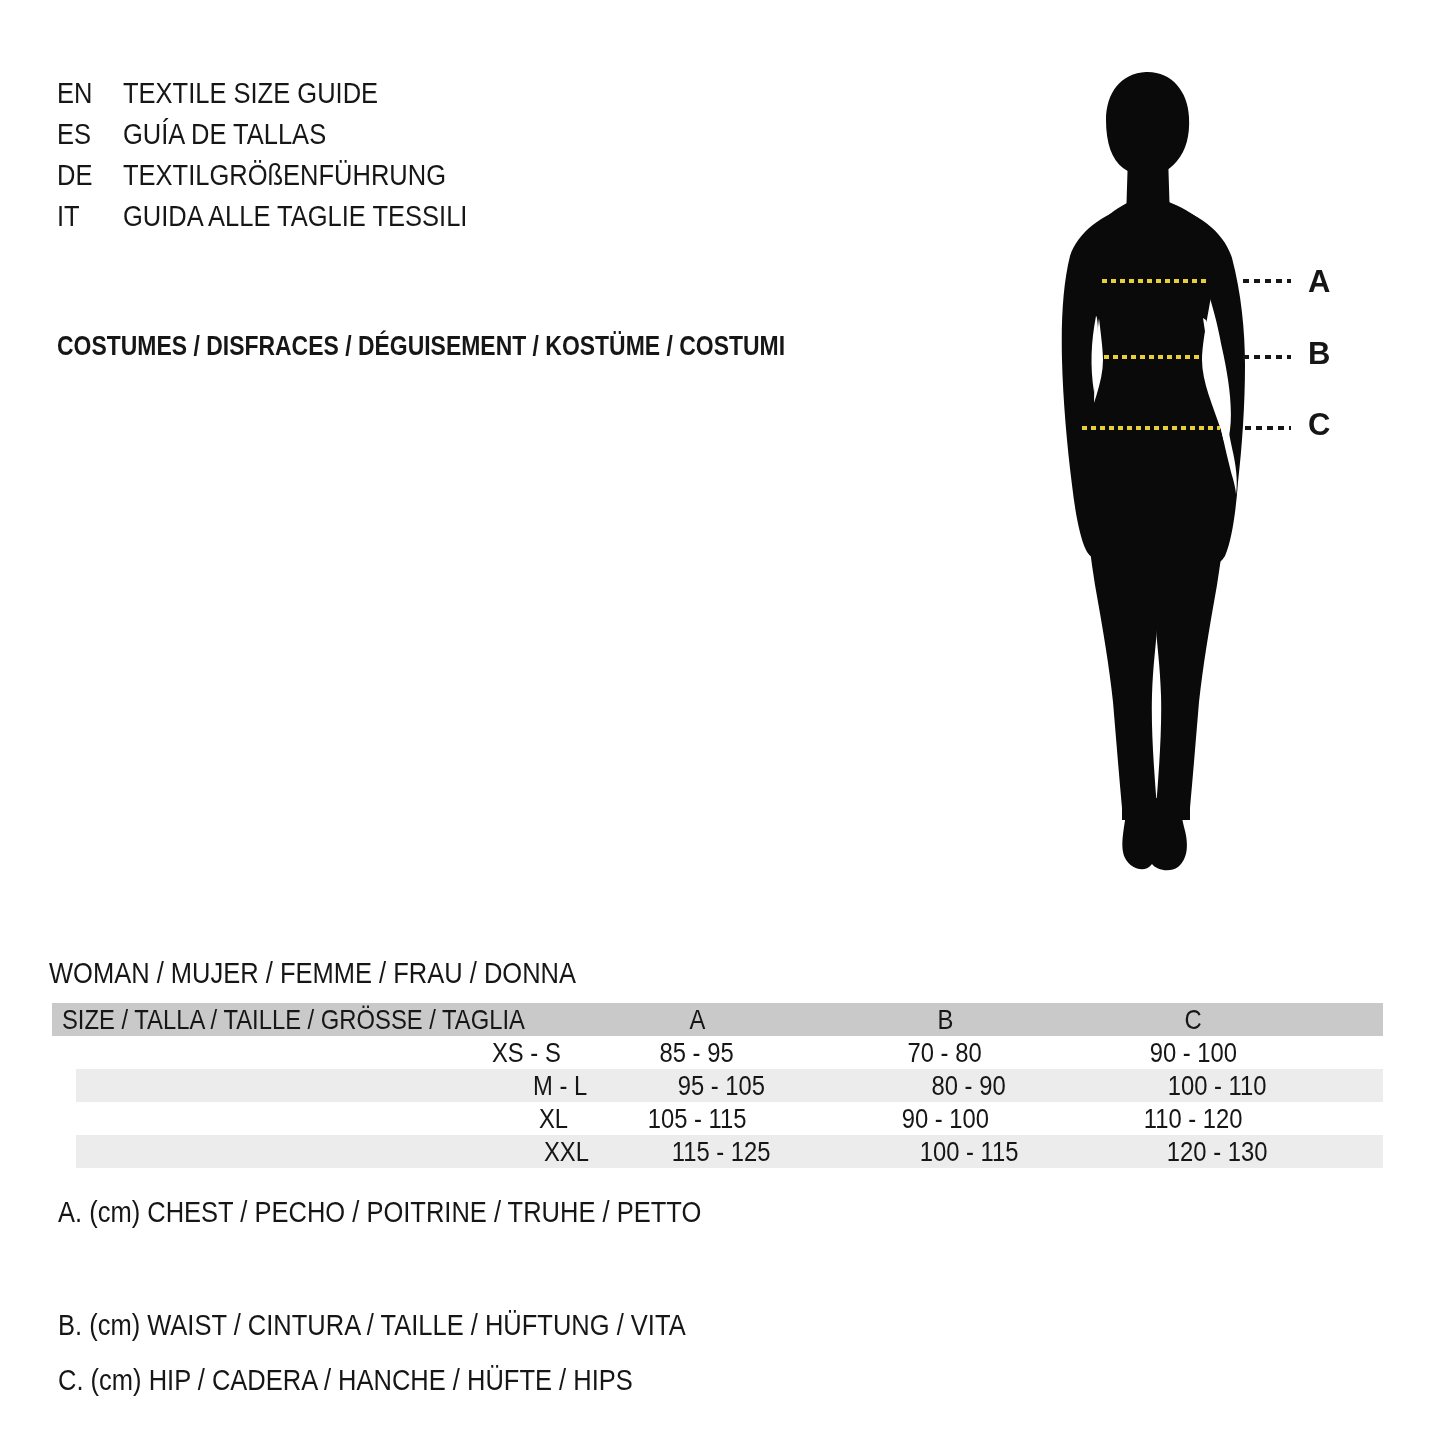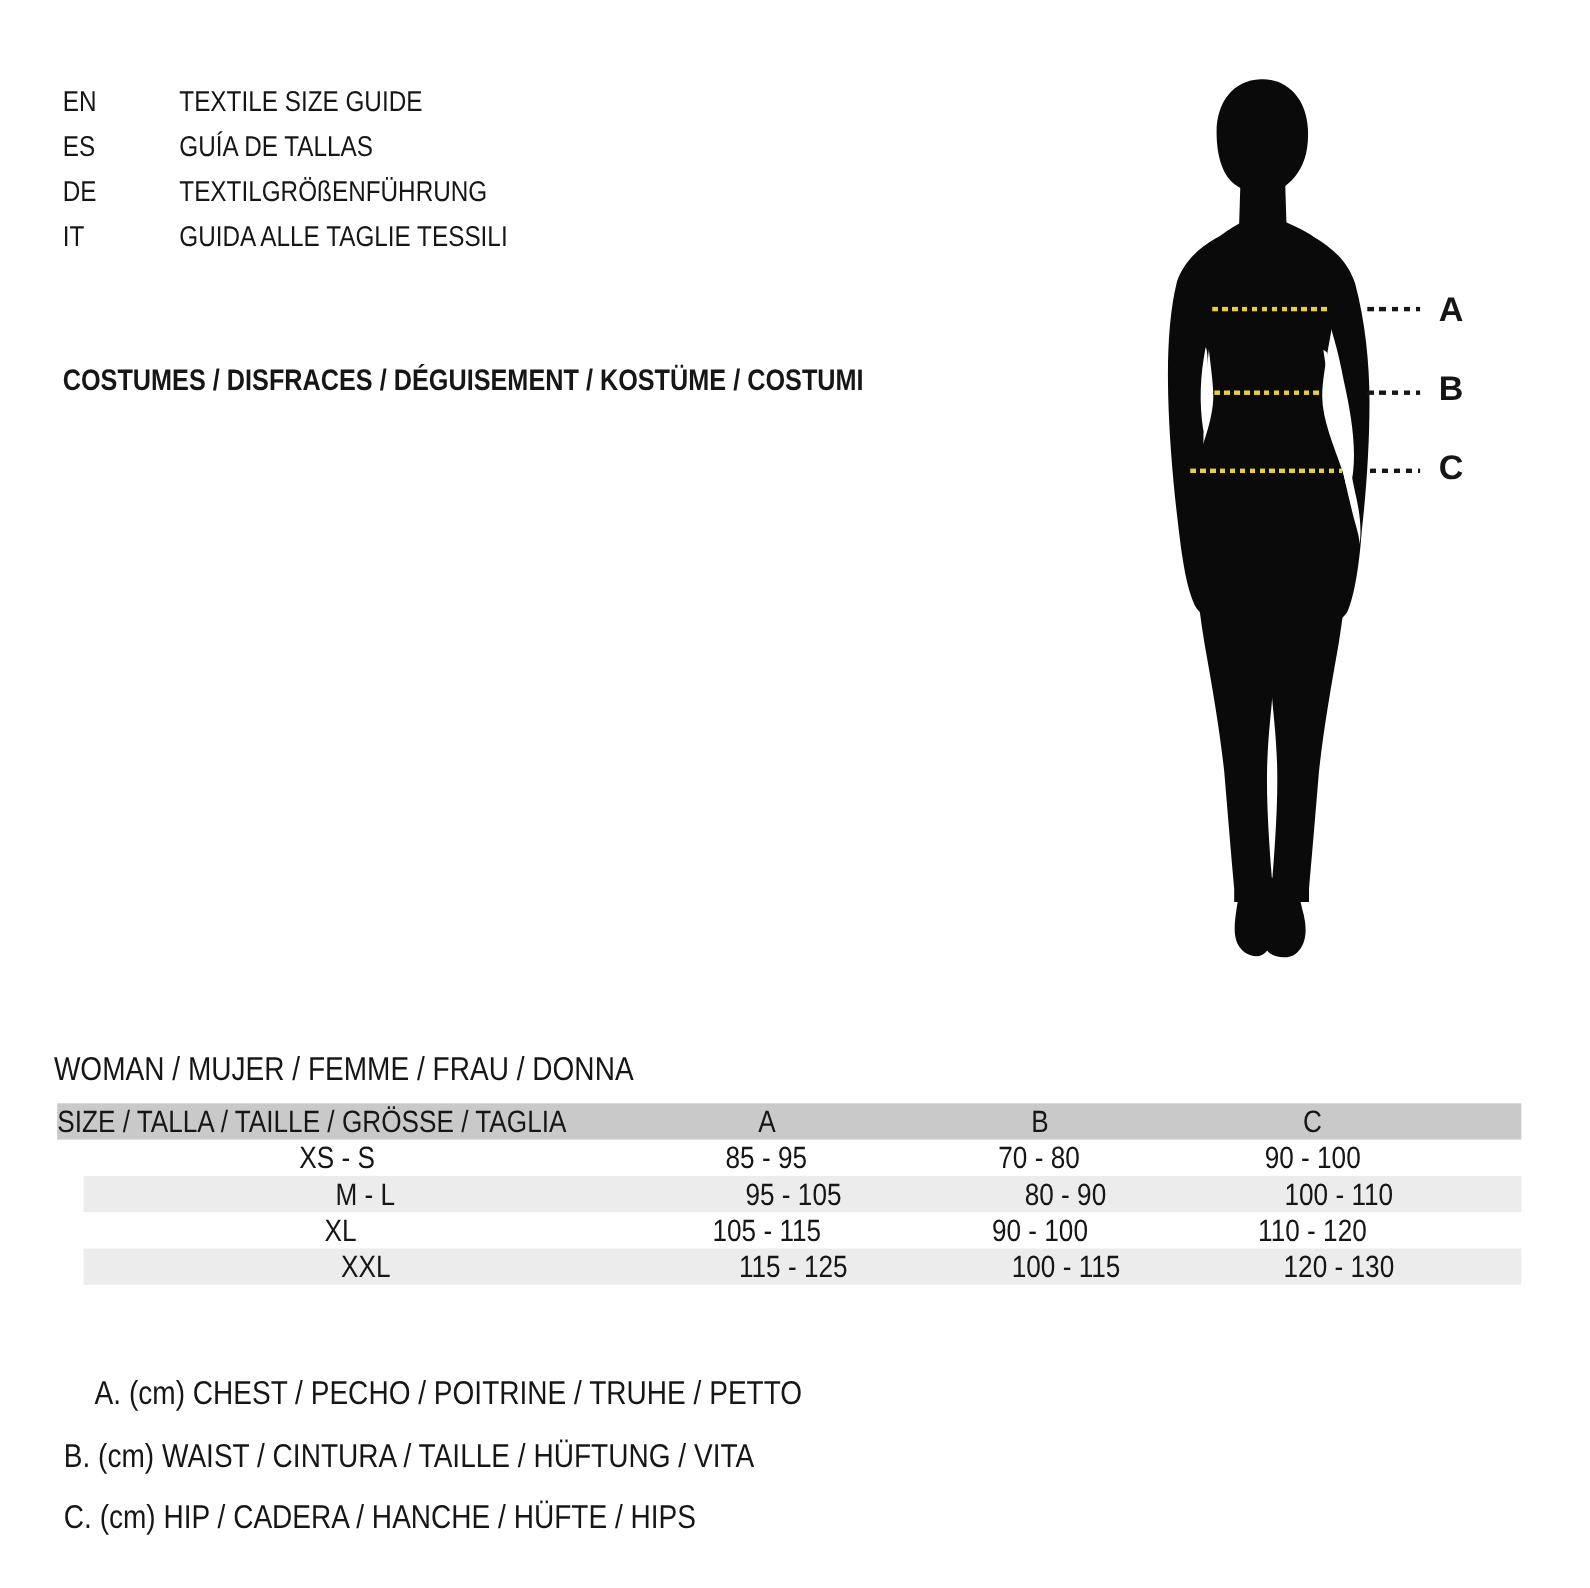--- a/index.html
+++ b/index.html
@@ -6,42 +6,42 @@
   .canvas{
     position:relative;width:1445px;height:1444px;background:#fff;overflow:hidden;
     font-family:"Liberation Sans","DejaVu Sans",sans-serif;color:var(--ink,#161616);
   }
   
   .cond{display:inline-block;transform:scaleX(.85);transform-origin:0 50%;white-space:nowrap;}
   .condc{display:inline-block;transform:scaleX(.85);transform-origin:50% 50%;white-space:nowrap;}
 
   
   .lang-list{position:absolute;left:57px;top:72px;}
-  .lang-row{display:flex;height:41px;line-height:41px;font-size:26px;gap:40px;}
+  .lang-row{display:flex;height:41px;line-height:41px;font-size:30px;}
   .lang-code{width:66px;flex:0 0 66px;}
 
   
   .costumes{position:absolute;left:57px;top:329px;font-size:27px;font-weight:700;line-height:34px;}
 
   
   .figure-svg{position:absolute;left:1030px;top:60px;width:270px;height:830px;}
   .dash-y{position:absolute;height:4px;background:repeating-linear-gradient(90deg,var(--yellow,#e7cf3b) 0 5px,transparent 5px 9px);}
   .dash-k{position:absolute;height:4px;background:repeating-linear-gradient(90deg,var(--ink,#161616) 0 6px,transparent 6px 11px);}
   .meas-label{position:absolute;font-size:31px;font-weight:700;line-height:31px;}
 
   
   .woman-heading{position:absolute;left:49px;top:956px;font-size:30px;line-height:34px;}
 
   
   .size-table{position:absolute;left:52px;top:1003px;width:1331px;font-size:28px;}
   .t-row{display:grid;grid-template-columns:521px 248px 248px 248px 66px;height:33px;line-height:33px;}
   .t-row.head{background:var(--table_header_bg,#c9c9c9);}
   .t-row.alt{background:var(--table_alt_bg,#ececec);margin-left:24px;}
   .t-cell{overflow:visible;}
-  .t-cell.lbl{text-align:center;}
+  .t-cell.lbl{text-align:right;padding-left:10px;}
   .t-cell.val{text-align:center;}
 
   
   .legend-line{position:absolute;left:58px;font-size:30px;line-height:34px;}
 </style>
 </head>
 <body>
 
 <div class="canvas">
 
@@ -141,21 +141,21 @@
     </div>
     <div class="t-row alt">
       <div class="t-cell lbl"><span class="cond">XXL</span></div>
       <div class="t-cell val"><span class="condc">115 - 125</span></div>
       <div class="t-cell val"><span class="condc">100 - 115</span></div>
       <div class="t-cell val"><span class="condc">120 - 130</span></div>
       <div class="t-cell"></div>
     </div>
   </div>
 
-  <div class="legend-line" style="top:1250px;margin-left:28px;">
+  <div class="legend-line" style="top:1195px;">
     <span class="cond">A. (cm) CHEST / PECHO / POITRINE / TRUHE / PETTO</span>
   </div>
   <div class="legend-line" style="top:1308px;text-align:center;">
     <span class="cond">B. (cm) WAIST / CINTURA / TAILLE / HÜFTUNG / VITA</span>
   </div>
   <div class="legend-line" style="top:1363px;">
     <span class="cond">C. (cm) HIP / CADERA / HANCHE / HÜFTE / HIPS</span>
   </div>
 
 </div>

